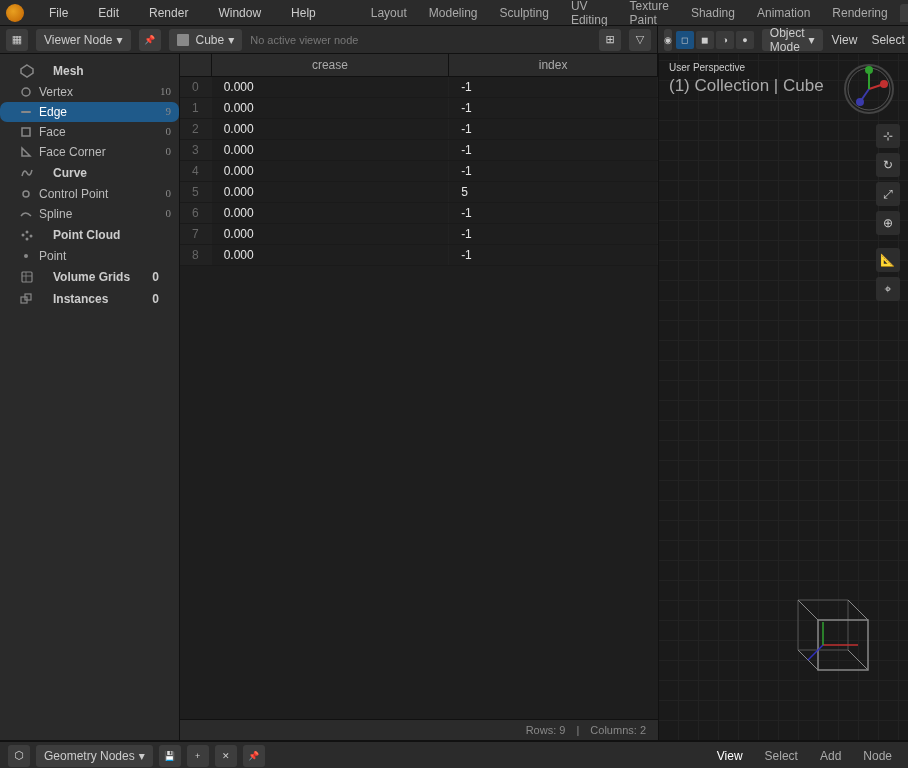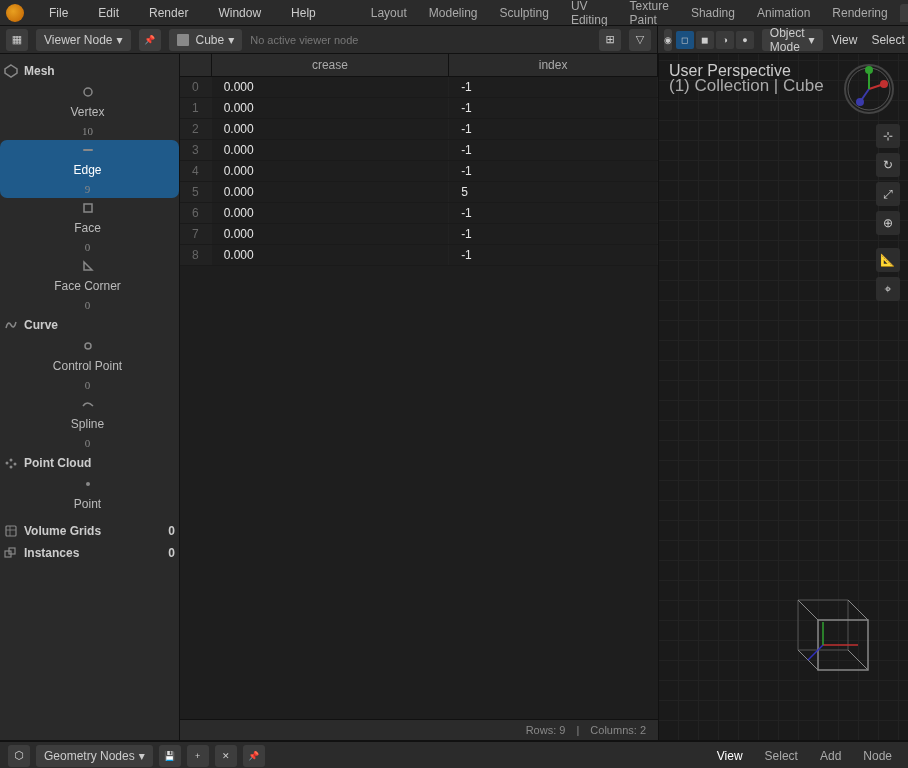--- a/index.html
+++ b/index.html
@@ -91,47 +91,45 @@
     
     .left-sidebar {
       width: 180px;
       background: #2a2a2a;
       border-right: 1px solid #111;
       padding: 6px 0;
       overflow-y: auto;
     }
     .sidebar-item {
       display: flex;
-      align-items: center;
-      padding: 3px 8px 3px 4px;
+      padding: 3px 8px 3px 19px;
       cursor: pointer;
       gap: 6px;
       font-size: 12px;
       color: #bbb;
-      flex-direction: column;
     }
     .sidebar-item.active { background: #1f5a8a; color: #fff; border-radius: 7px; }
     .sidebar-item .item-icon {
       width: 14px; height: 14px;
       flex-shrink: 0;
       display: flex; align-items: center; justify-content: center;
       font-size: 10px;
     }
     .sidebar-item .item-label { flex: 1; }
     .sidebar-item .item-count {
       font-size: 11px;
       color: #888;
       font-family: Liberation Serif, serif;
     }
     .sidebar-group-header {
       display: flex;
       align-items: center;
-      padding: 4px 4px;
-      cursor: pointer;
-      gap: 6px;
+      padding: 4px 20px;
+      cursor: pointer;
+      gap: 19px;
       font-size: 12px;
       color: #ccc;
       font-weight: bold;
     }
 
     
     .spreadsheet-area {
       flex: 1;
       display: flex;
       flex-direction: column;
@@ -188,21 +186,21 @@
     .viewport-canvas {
       flex: 1;
       background: #1a1a1a;
       position: relative;
       overflow: hidden;
     }
     .viewport-label {
       position: absolute;
       top: 8px; left: 10px;
       color: #ccc;
-      font-size: 16px;
+      font-size: 10px;
     }
     .viewport-sublabel {
       position: absolute;
       top: 22px; left: 10px;
       color: #aaa;
       font-size: 17px;
     }
 
     
     .bottom-area {

